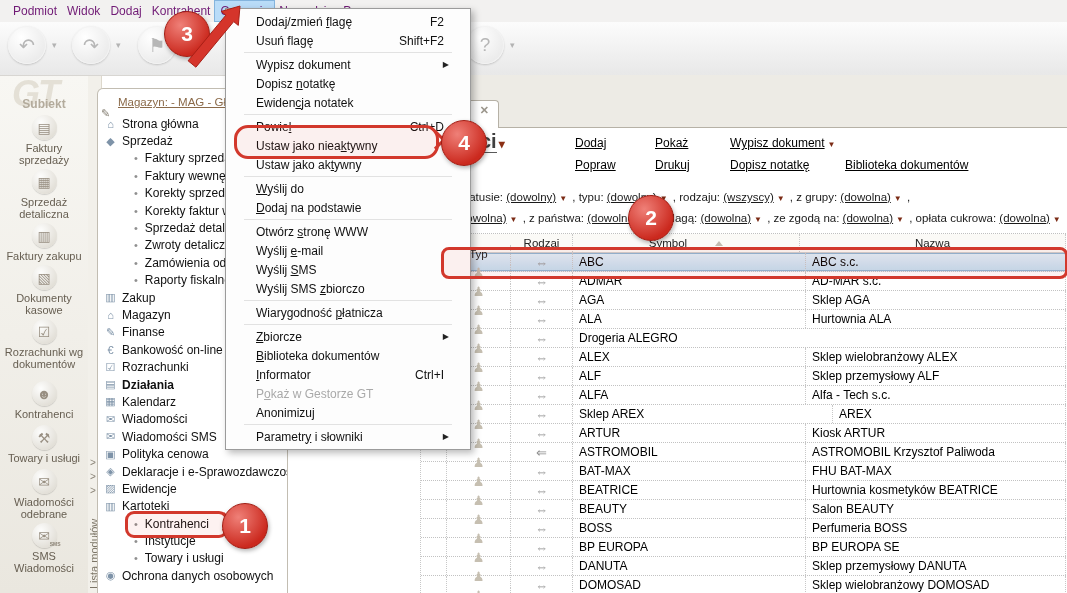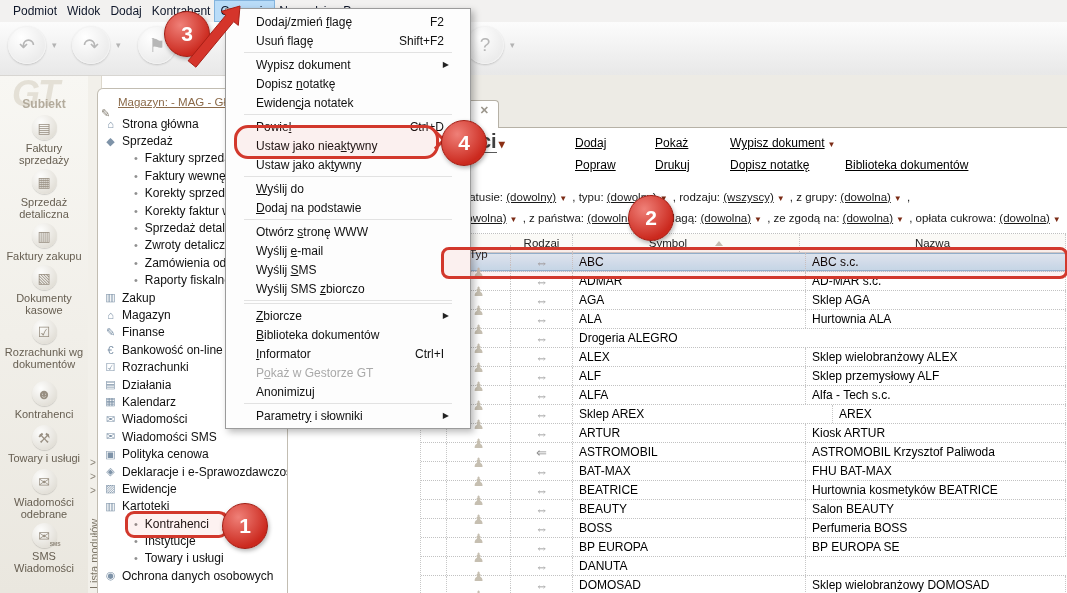--- a/index.html
+++ b/index.html
@@ -1,19 +1,19 @@
 <!DOCTYPE html>
 <html><head>
 <meta charset="utf-8">
 <style>
   html,body{margin:0;padding:0;background:#fff;}
   .stage{position:relative;width:1067px;height:593px;overflow:hidden;
          font-family:"Liberation Sans",sans-serif;background:#fff;-webkit-font-smoothing:antialiased;}
   
-  .menubar{position:absolute;left:0;top:0;right:0;height:22px;background:#f2f1f0;display:flex;align-items:center;padding-left:8px;font-size:12px;color:#0f172a;z-index:20;}
+  .menubar{position:absolute;left:0;top:0;right:0;height:22px;background:#f2f1f0;display:flex;align-items:center;padding-left:8px;font-size:12px;color:#701a75;z-index:20;}
   .mb-item{padding:3px 5px;white-space:nowrap;}
   .mb-item.active{background:#b9dcf8;outline:1px solid #84b4dd;}
   
   .toolbar{position:absolute;left:0;top:22px;right:0;height:53px;background:linear-gradient(#fcfcfc,#e8e8e8);border-bottom:1px solid #d8d6d2;z-index:5;}
   .tbtn{position:absolute;top:4px;width:38px;height:38px;border-radius:50%;
         background:radial-gradient(circle at 35% 30%,#ffffff,#e4e4e4);
         box-shadow:0 1px 2px rgba(0,0,0,.18), inset 0 0 0 1px #f3f3f3;
         color:#b7b7b7;font-size:19px;display:flex;align-items:center;justify-content:center;}
   .tcaret{position:absolute;top:18px;color:#b3b3b3;font-size:9px;}
   
@@ -232,21 +232,21 @@
         <div class="titem">
           <div class="ticon">€</div>
           <div class="tlabel" style="overflow: hidden;">Bankowość on-line</div>
         </div>
         <div class="titem">
           <div class="ticon">☑</div>
           <div class="tlabel" style="overflow: hidden;">Rozrachunki</div>
         </div>
         <div class="titem">
           <div class="ticon">▤</div>
-          <div class="tlabel" style="overflow: hidden;">Działania</div>
+          <div class="tlabel" style="overflow: hidden; font-weight: bold;">Działania</div>
         </div>
         <div class="titem">
           <div class="ticon">▦</div>
           <div class="tlabel" style="overflow: hidden;">Kalendarz</div>
         </div>
         <div class="titem">
           <div class="ticon">✉</div>
           <div class="tlabel" style="overflow: hidden;">Wiadomości</div>
         </div>
         <div class="titem">
@@ -436,20 +436,21 @@
           <div class="c c-typ">♟</div>
           <div class="c c-rdz">⇔</div>
           <div class="c c-sym">BP EUROPA</div>
           <div class="c c-naz">BP EUROPA SE</div>
         </div>
         <div class="trow">
           <div class="c c-sel"></div>
           <div class="c c-typ">♟</div>
           <div class="c c-rdz">⇔</div>
           <div class="c c-sym">DANUTA</div>
+          <div class="c c-naz">Sklep przemysłowy DANUTA</div>
         </div>
         <div class="trow">
           <div class="c c-sel"></div>
           <div class="c c-typ">♟</div>
           <div class="c c-rdz">⇔</div>
           <div class="c c-sym">DOMOSAD</div>
           <div class="c c-naz">Sklep wielobranżowy DOMOSAD</div>
         </div>
       </div>
   </div>
@@ -499,20 +500,23 @@
       <div class="m-item">
         <span>Wyślij <u>e</u>-mail</span>
       </div>
       <div class="m-item">
         <span>Wyślij <u>S</u>MS</span>
       </div>
       <div class="m-item">
         <span>Wyślij SMS <u>z</u>biorczo</span>
       </div>
       <div class="m-sep"></div>
+      <div class="m-item">
+        <span>Wiarygodność <u>p</u>łatnicza</span>
+      </div>
       <div class="m-sep"></div>
       <div class="m-item">
         <span><u>Z</u>biorcze</span>
         <span class="sub">▶</span>
       </div>
       <div class="m-item">
         <span><u>B</u>iblioteka dokumentów</span>
       </div>
       <div class="m-item">
         <span><u>I</u>nformator</span>

